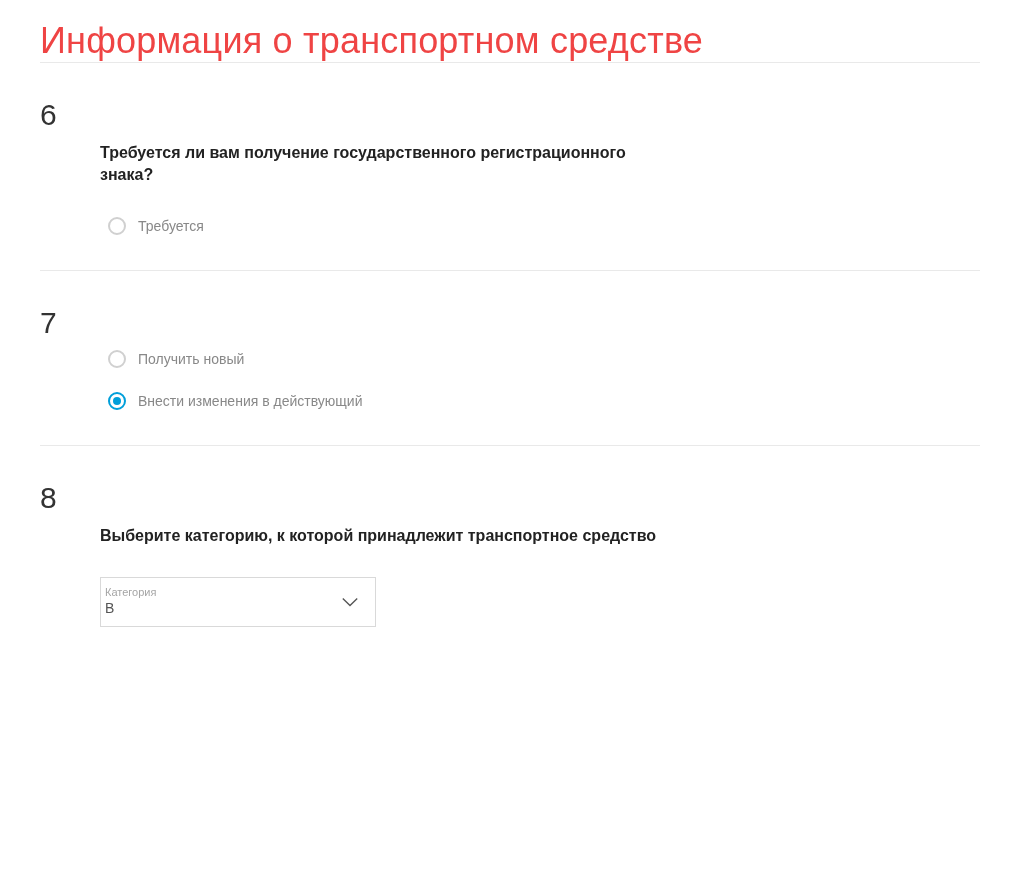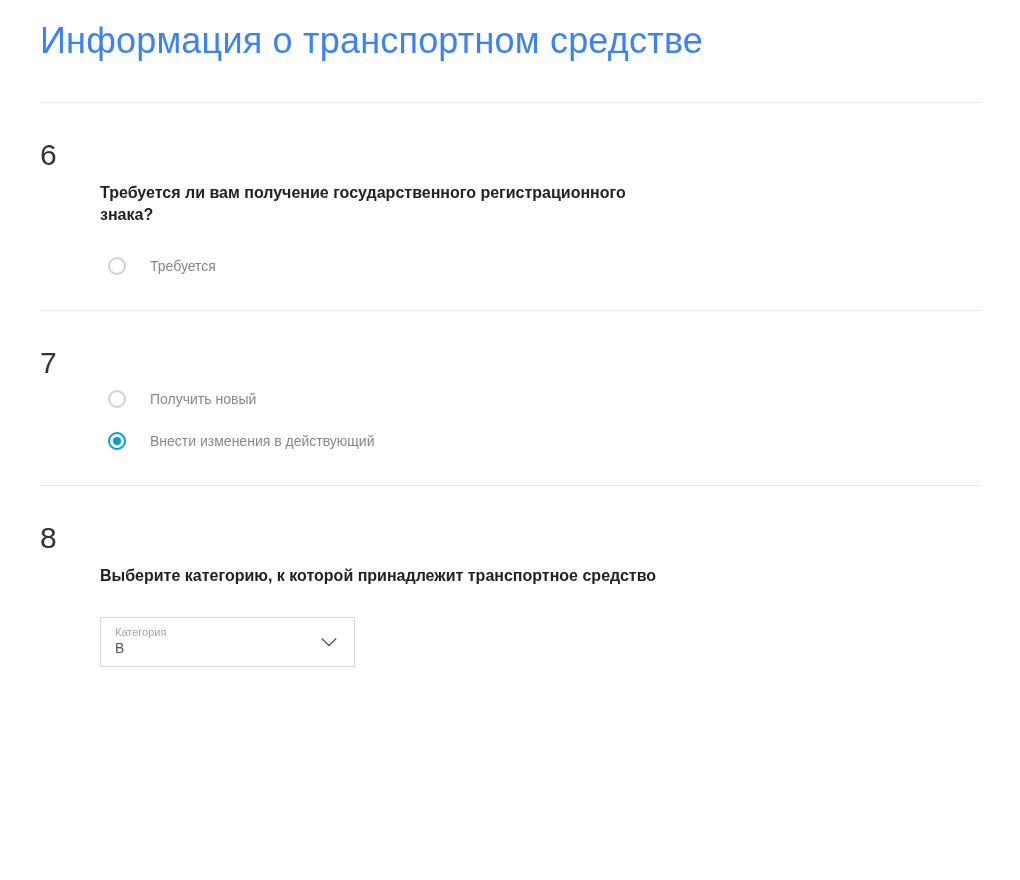--- a/index.html
+++ b/index.html
@@ -9,22 +9,21 @@
     }
     body {
       font-family: -apple-system, BlinkMacSystemFont, "Segoe UI", Arial, sans-serif;
       background: #fff;
       color: #333;
       padding: 20px 40px;
     }
     .page-title {
       font-size: 36px;
       font-weight: 300;
-      color: #3b82f6;
-      margin-bottom: 40px;
+      color: #ef4444;
       letter-spacing: 0.2px;
     }
     .divider {
       border: none;
       border-top: 1px solid #e9e9e9;
       margin: 0 0 35px;
     }
     .question-block {
       display: flex;
       align-items: flex-start;
@@ -53,21 +52,21 @@
     }
     .radio-group {
       display: flex;
       flex-direction: column;
       gap: 24px;
       padding-left: 8px;
     }
     .radio-option {
       display: flex;
       align-items: center;
-      gap: 24px;
+      gap: 12px;
       cursor: pointer;
     }
     .radio-circle {
       width: 18px;
       height: 18px;
       border: 2px solid #d0d0d0;
       border-radius: 50%;
       display: inline-flex;
       align-items: center;
       justify-content: center;
@@ -83,23 +82,23 @@
       border-radius: 50%;
       background: #009fda;
     }
     .radio-label {
       font-size: 14px;
       color: #888;
     }
     .select-wrapper {
       margin-top: 6px;
       position: relative;
-      width: 255px;
+      width: 276px;
       border: 1px solid #d9d9d9;
-      padding: 8px 14px 10px;
+      padding: 8px 4px 10px;
       cursor: pointer;
       background: #fff;
     }
     .select-label {
       font-size: 11px;
       color: #a5a5a5;
       margin-bottom: 2px;
     }
     .select-value {
       font-size: 14px;

